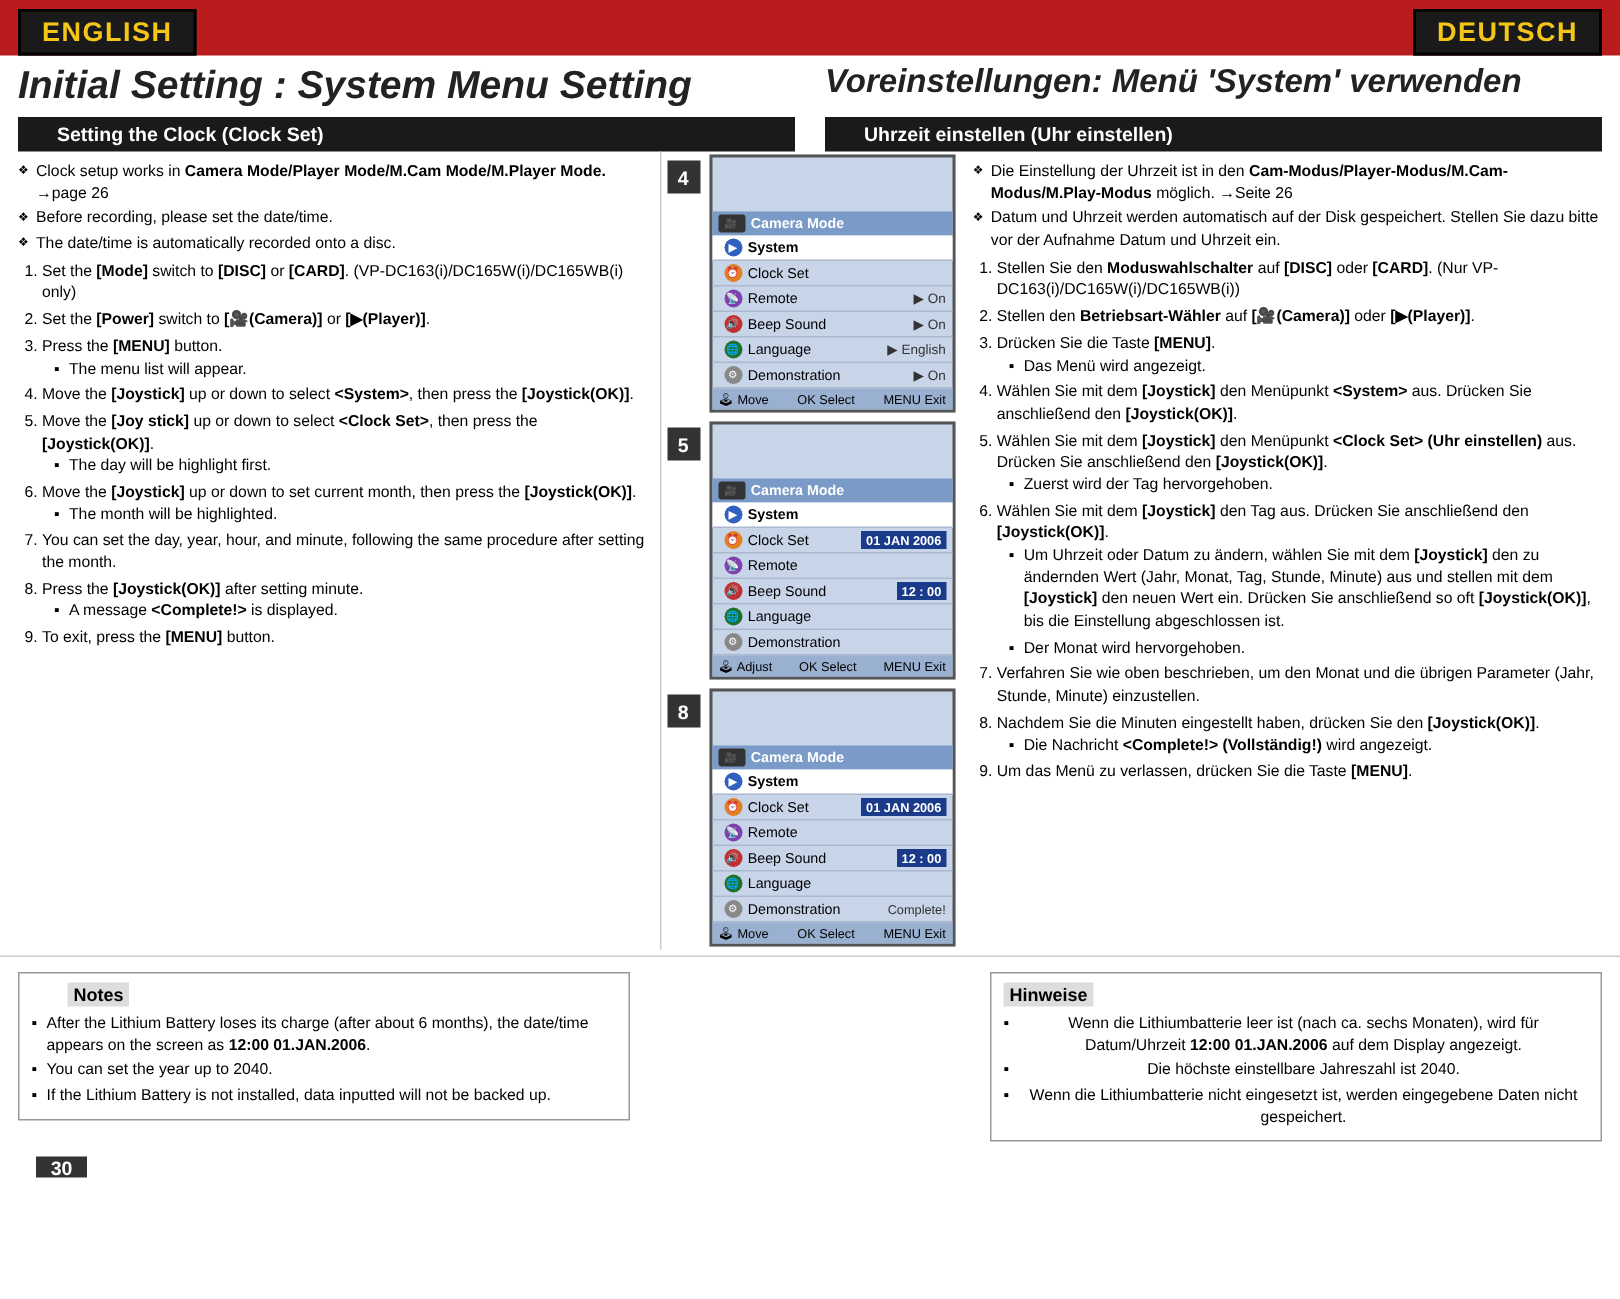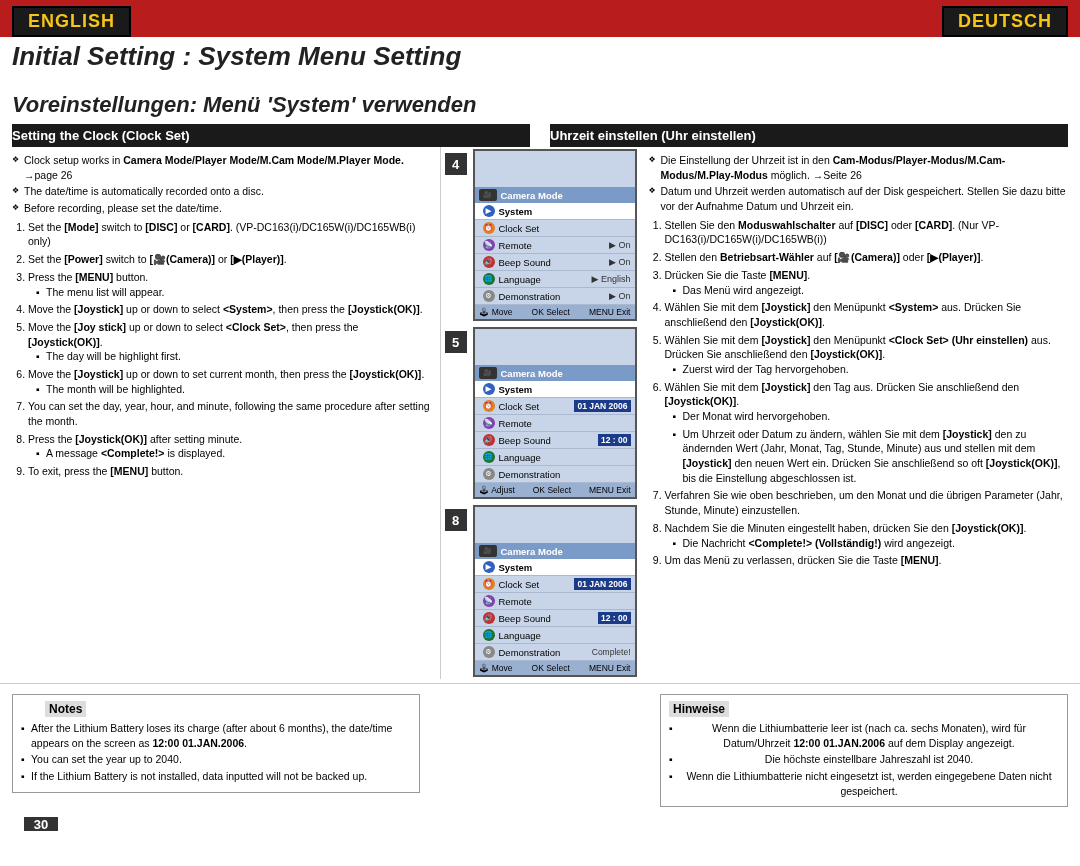--- a/index.html
+++ b/index.html
@@ -28,21 +28,20 @@
       padding: 3px 14px;
       letter-spacing: 1px;
       border: 2px solid #000;
     }
 
     
     .titles-row {
       display: flex;
       padding: 4px 12px 2px 12px;
       gap: 20px;
-      flex-direction: column;
     }
     .main-title-en {
       font-size: 26px;
       font-weight: bold;
       color: #222;
       flex: 1;
       font-style: italic;
     }
     .main-title-de {
       font-size: 22px;
@@ -57,21 +56,21 @@
       display: flex;
       margin: 4px 12px 0 12px;
       gap: 20px;
     }
     .section-header {
       flex: 1;
       background: #1a1a1a;
       color: #fff;
       font-weight: bold;
       font-size: 13px;
-      padding: 4px 0;
+      padding: 4px 26px;
     }
 
     
     .col-left {
       flex: 1;
       padding: 6px 8px 6px 0;
       border-right: 1px solid #ccc;
     }
 
     
@@ -325,22 +324,22 @@
 <div class="section-headers">
   <div class="section-header">Setting the Clock (Clock Set)</div>
   <div class="section-header">Uhrzeit einstellen (Uhr einstellen)</div>
 </div>
 
 <div style="display:flex; padding: 0 12px; gap:0;">
 
   <div class="col-left">
     <ul class="bullet-list">
       <li>Clock setup works in <b>Camera Mode/Player Mode/M.Cam Mode/M.Player Mode.</b> →page 26</li>
+      <li>Before recording, please set the date/time.</li>
       <li>The date/time is automatically recorded onto a disc.</li>
-      <li>Before recording, please set the date/time.</li>
     </ul>
     <ol class="numbered-list">
       <li>Set the <b>[Mode]</b> switch to <b>[DISC]</b> or <b>[CARD]</b>. (VP-DC163(i)/DC165W(i)/DC165WB(i) only)</li>
       <li>Set the <b>[Power]</b> switch to <b>[🎥(Camera)]</b> or <b>[▶(Player)]</b>.</li>
       <li>Press the <b>[MENU]</b> button.
         <ul>
             <li>The menu list will appear.</li>
           </ul>
       </li>
       <li>Move the <b>[Joystick]</b> up or down to select <b>&lt;System&gt;</b>, then press the <b>[Joystick(OK)]</b>.</li>
@@ -508,22 +507,22 @@
           </ul>
       </li>
       <li>Wählen Sie mit dem <b>[Joystick]</b> den Menüpunkt <b>&lt;System&gt;</b> aus. Drücken Sie anschließend den <b>[Joystick(OK)]</b>.</li>
       <li>Wählen Sie mit dem <b>[Joystick]</b> den Menüpunkt <b>&lt;Clock Set&gt; (Uhr einstellen)</b> aus. Drücken Sie anschließend den <b>[Joystick(OK)]</b>.
         <ul>
             <li>Zuerst wird der Tag hervorgehoben.</li>
           </ul>
       </li>
       <li>Wählen Sie mit dem <b>[Joystick]</b> den Tag aus. Drücken Sie anschließend den <b>[Joystick(OK)]</b>.
         <ul>
+          <li>Um Uhrzeit oder Datum zu ändern, wählen Sie mit dem <b>[Joystick]</b> den zu ändernden Wert (Jahr, Monat, Tag, Stunde, Minute) aus und stellen mit dem <b>[Joystick]</b> den neuen Wert ein. Drücken Sie anschließend so oft <b>[Joystick(OK)]</b>, bis die Einstellung abgeschlossen ist.</li>
           <li>Der Monat wird hervorgehoben.</li>
-          <li>Um Uhrzeit oder Datum zu ändern, wählen Sie mit dem <b>[Joystick]</b> den zu ändernden Wert (Jahr, Monat, Tag, Stunde, Minute) aus und stellen mit dem <b>[Joystick]</b> den neuen Wert ein. Drücken Sie anschließend so oft <b>[Joystick(OK)]</b>, bis die Einstellung abgeschlossen ist.</li>
         </ul>
       </li>
       <li>Verfahren Sie wie oben beschrieben, um den Monat und die übrigen Parameter (Jahr, Stunde, Minute) einzustellen.</li>
       <li>Nachdem Sie die Minuten eingestellt haben, drücken Sie den <b>[Joystick(OK)]</b>.
         <ul>
             <li>Die Nachricht <b>&lt;Complete!&gt; (Vollständig!)</b> wird angezeigt.</li>
           </ul>
       </li>
       <li>Um das Menü zu verlassen, drücken Sie die Taste <b>[MENU]</b>.</li>
     </ol>

